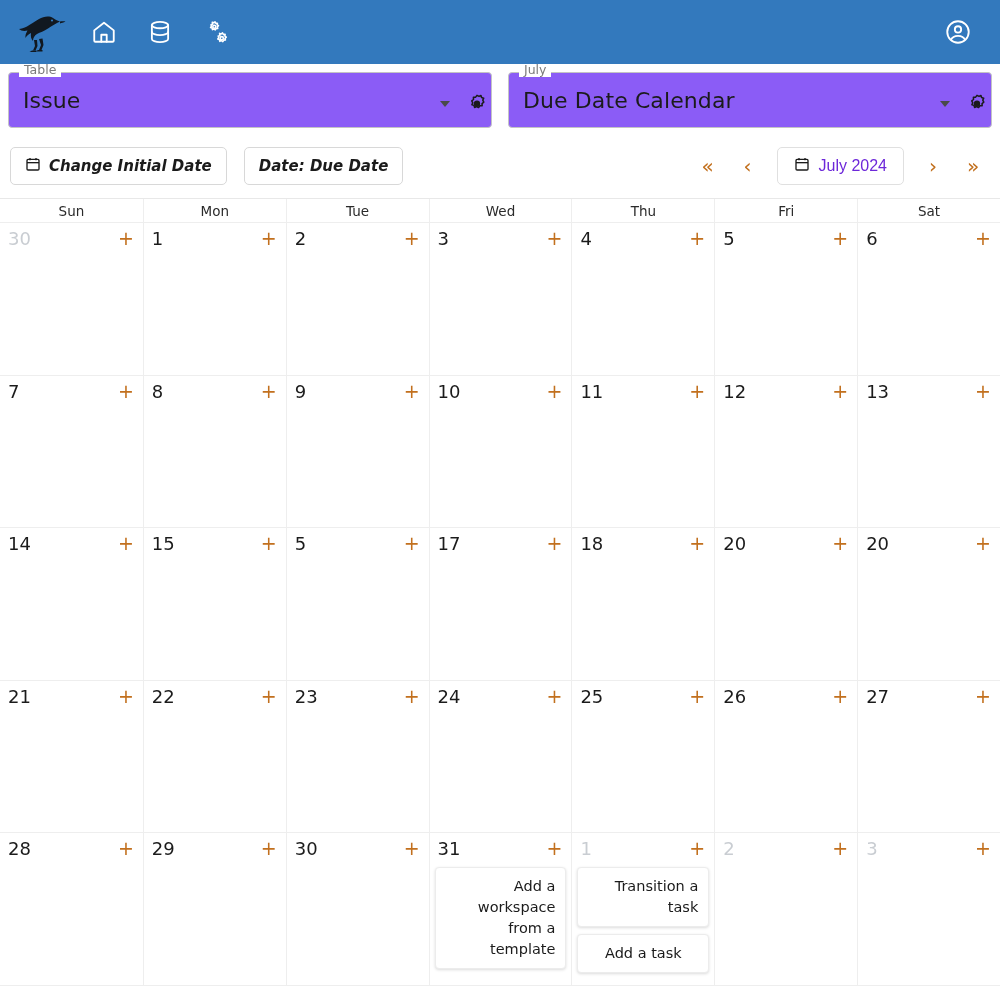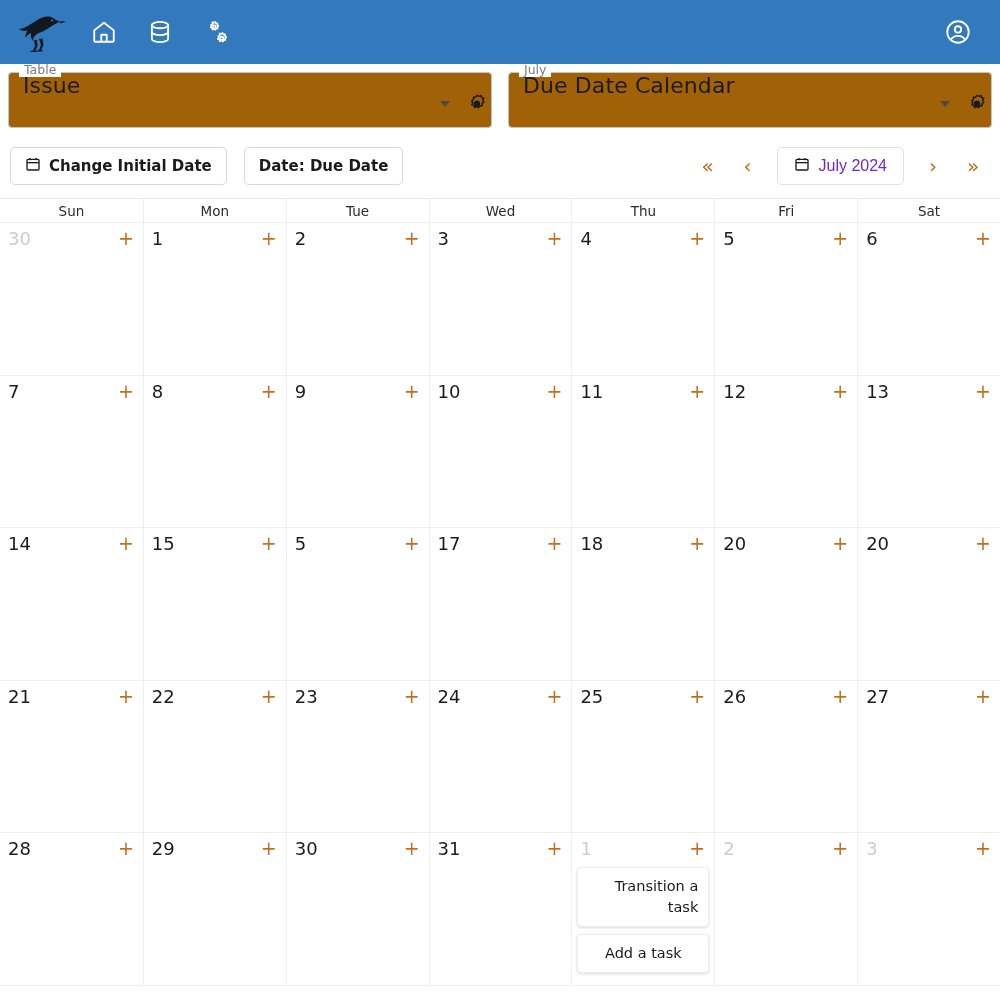--- a/index.html
+++ b/index.html
@@ -45,22 +45,23 @@
     position: relative;
     flex: 1 1 50%;
     padding: 0 8px;
   }
   .fieldset {
     position: relative;
     border: 1px solid #c4c4c4;
     border-radius: 4px;
     height: 56px;
     display: flex;
+    align-items: center;
     padding: 0 46px 0 14px;
-    background: #a16207;
+    background: #8b5cf6;
     cursor: pointer;
   }
   .fieldset-legend {
     position: absolute;
     top: -9px; left: 10px;
     background: #fff;
     padding: 0 5px;
     font-size: 12.5px;
     color: #7b7b7b;
     line-height: 1;
@@ -104,20 +105,21 @@
     display: inline-flex;
     align-items: center;
     gap: 8px;
     padding: 14px 14px;
     font-size: 15px;
     font-weight: bold;
     color: #1b1b1b;
     font-family: "DejaVu Sans", sans-serif;
     cursor: pointer;
     white-space: nowrap;
+    font-style: italic;
   }
   .tbtn + .tbtn { margin-left: 17px; }
   .toolbar-spacer { flex: 1 1 auto; }
   .navgroup { display: flex; align-items: center; gap: 6px; }
   .chev-btn {
     width: 34px; height: 34px;
     display: flex; align-items: center; justify-content: center;
     background: none; border: none;
     color: #c2701e;
     font-size: 20px;
@@ -524,20 +526,23 @@
         <div class="cell-top">
           <span class="daynum">30</span>
           <span class="addbtn">+</span>
         </div>
       </div>
       <div class="cell">
         <div class="cell-top">
           <span class="daynum">31</span>
           <span class="addbtn">+</span>
         </div>
+        <div class="events">
+          <div class="event-card">Add a workspace from a template</div>
+        </div>
       </div>
       <div class="cell">
         <div class="cell-top">
           <span class="daynum muted">1</span>
           <span class="addbtn">+</span>
         </div>
         <div class="events">
           <div class="event-card">Transition a task</div>
           <div class="event-card align-left">Add a task</div>
         </div>

